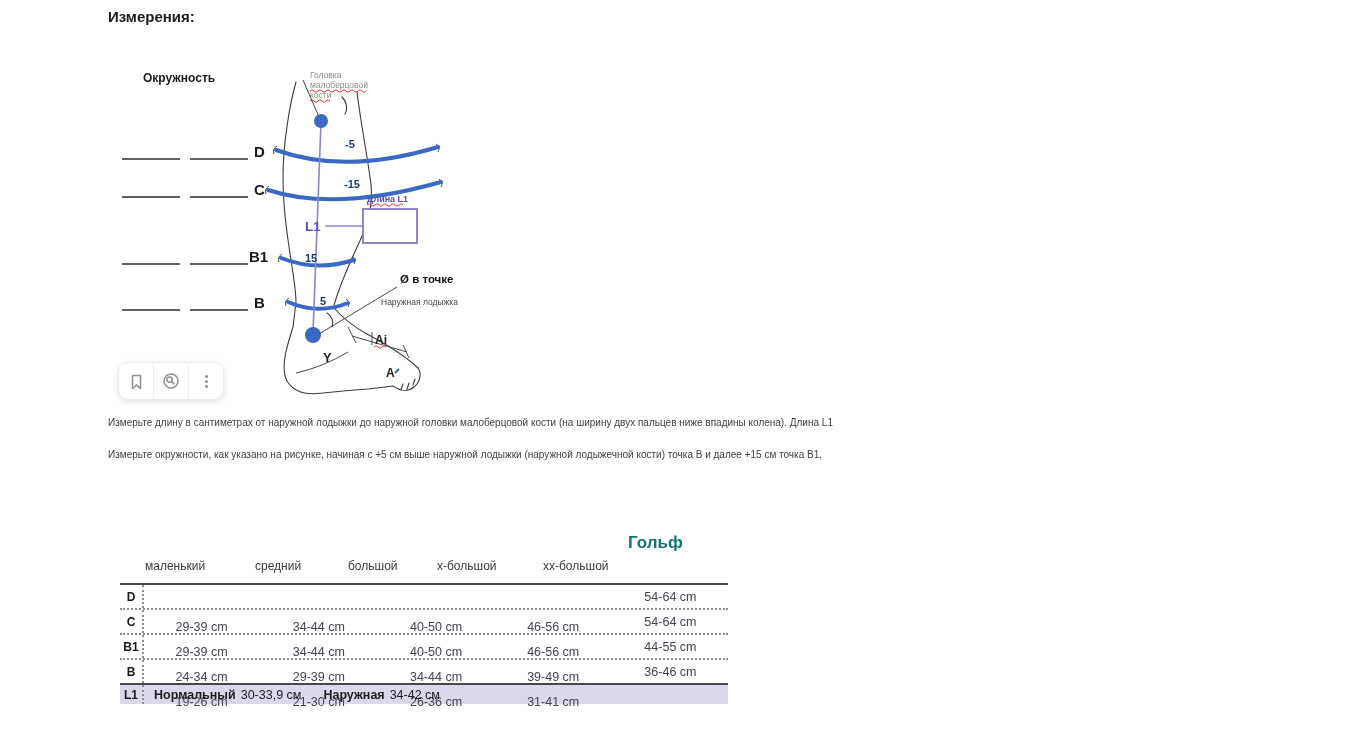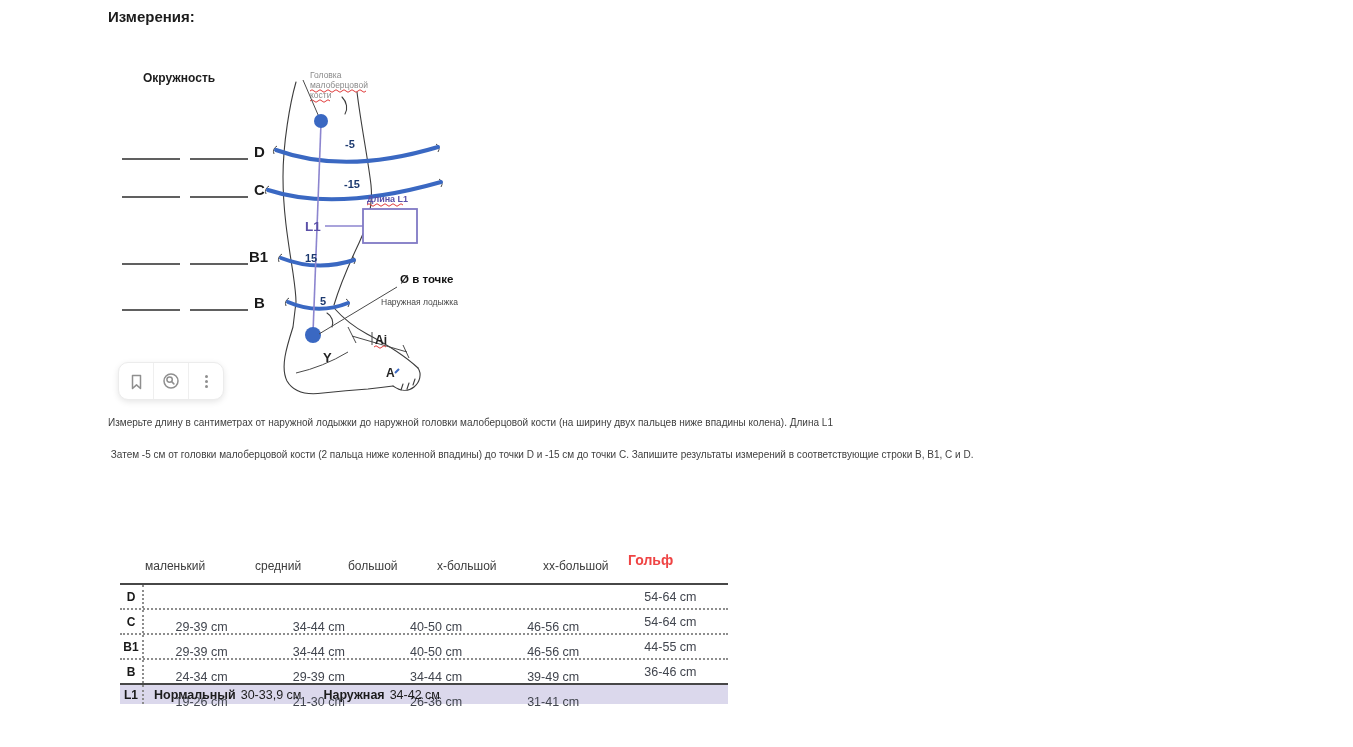--- a/index.html
+++ b/index.html
@@ -40,21 +40,21 @@
   
   .paras{position:absolute;left:108px;top:412px;width:1092px;}
   .paras p{margin:0 0 10px 0;font-size:10px;line-height:22px;color:#3f3f3f;white-space:pre-wrap;}
 
   
   .sizetable{position:absolute;left:120px;top:528px;width:608px;}
   .t-titlerow{position:relative;height:28px;}
   .t-title-main{position:absolute;left:37px;top:3px;font-size:16px;font-weight:bold;color:#4c4697;letter-spacing:.2px;}
   .t-title-main sup{font-size:9px;}
   .tt-light{font-weight:normal;color:#8d87c5;}
-  .t-golf{position:absolute;left:508px;top:24px;font-size:14px;font-weight:bold;color:#ef4444;}
+  .t-golf{position:absolute;left:508px;top:5px;font-size:17px;font-weight:bold;color:#0f766e;}
   .t-heads{position:relative;height:27px;}
   .t-heads span{position:absolute;top:3px;font-size:12px;color:#3c3c3c;}
   .t-grid{border-top:2px solid #474747;border-bottom:2px solid #474747;}
   .trow{display:flex;align-items:stretch;height:23px;}
   .trow + .trow{border-top:2px dotted #8d8d8d;}
   .tc-label{width:22px;display:flex;align-items:center;justify-content:center;
     font-size:12px;font-weight:bold;color:#191919;border-right:2px dotted #8d8d8d;}
   .tc{flex:1;display:flex;align-items:center;justify-content:center;font-size:12.5px;color:#41454e;}
   .tc:not(:last-child){border-right:2px dotted #8d8d8d;margin-top:42px;}
   .t-l1row{display:flex;align-items:stretch;height:19px;background:#dbd8ec;}
@@ -165,21 +165,21 @@
       <svg width="19" height="19" viewBox="0 0 19 19">
         <circle cx="9.5" cy="4.5" r="1.5" fill="#8f8f8f"></circle>
         <circle cx="9.5" cy="9.5" r="1.5" fill="#8f8f8f"></circle>
         <circle cx="9.5" cy="14.5" r="1.5" fill="#8f8f8f"></circle>
       </svg>
     </button>
   </div>
 
   <div class="paras">
     <p>Измерьте длину в сантиметрах от наружной лодыжки до наружной головки малоберцовой кости (на ширину двух пальцев ниже впадины колена). Длина L1</p>
-    <p> Затем -5 см от головки малоберцовой кости (2 пальца ниже коленной впадины) до точки D и -15 см до точки C. Запишите результаты измерений в соответствующие строки B, B1, C и D.</p>
+    <p>Измерьте окружности, как указано на рисунке, начиная с +5 см выше наружной лодыжки (наружной лодыжечной кости) точка B и далее +15 см точка B1,</p>
   </div>
 
   <div class="sizetable">
     <div class="t-titlerow">
       <div class="t-golf">Гольф</div>
     </div>
 
     <div class="t-heads">
       <span style="left:25px">маленький</span>
       <span style="left:135px">средний</span>

